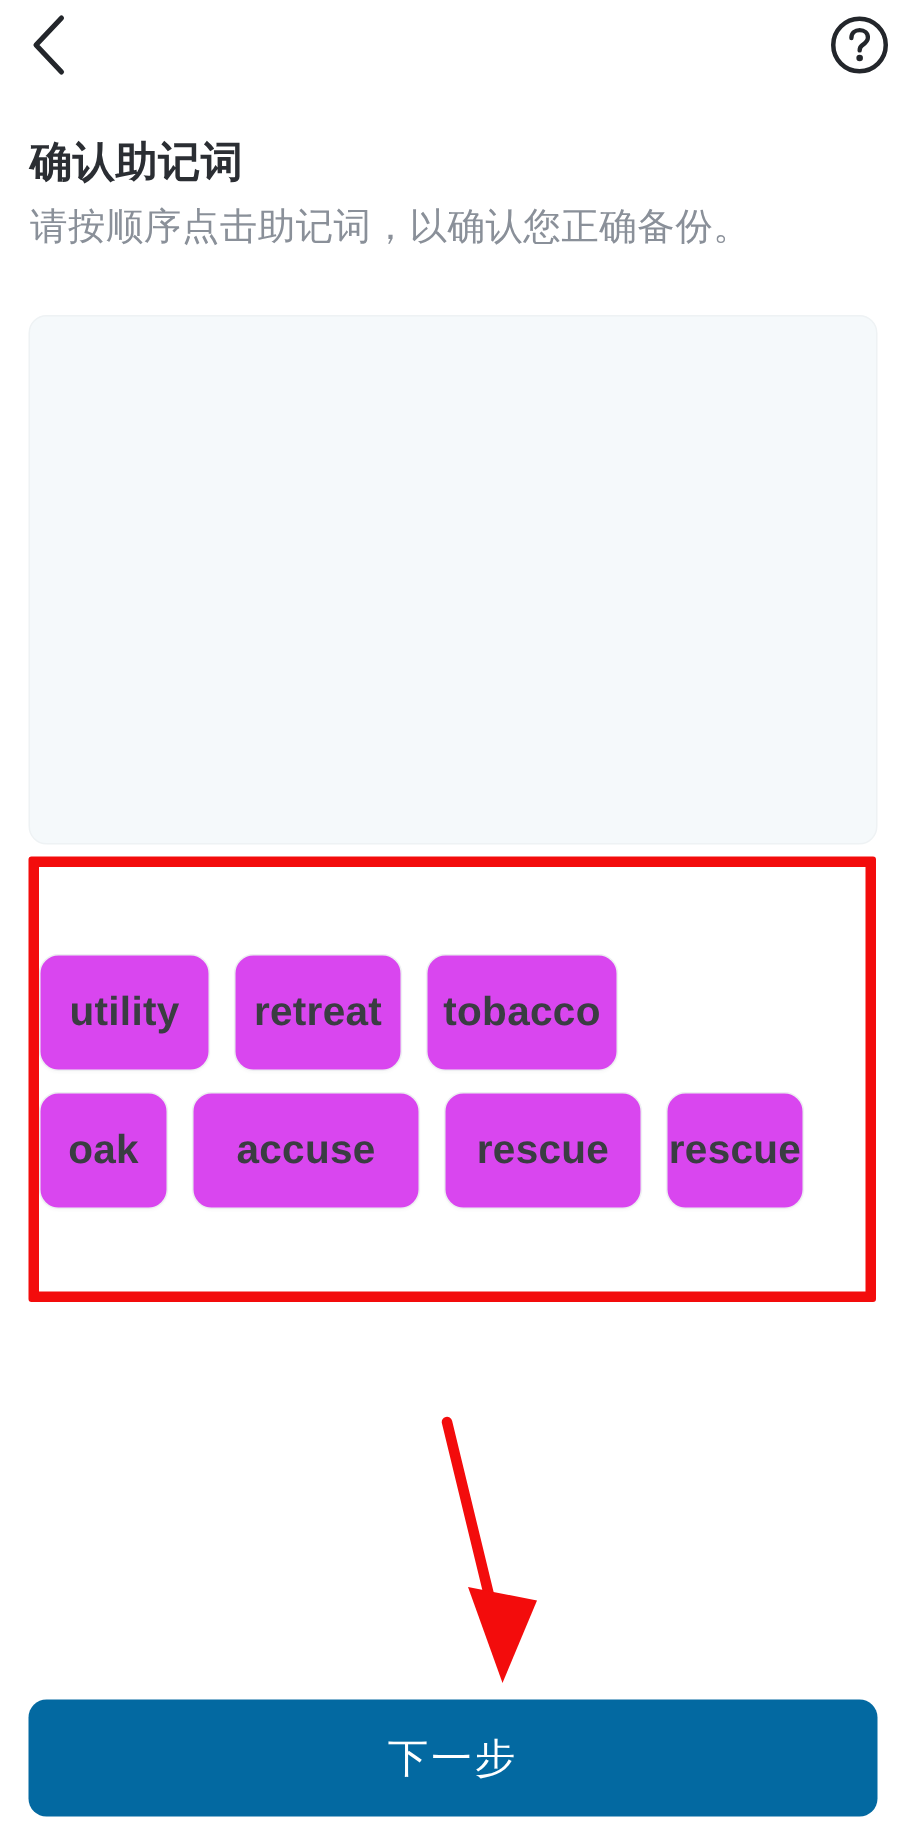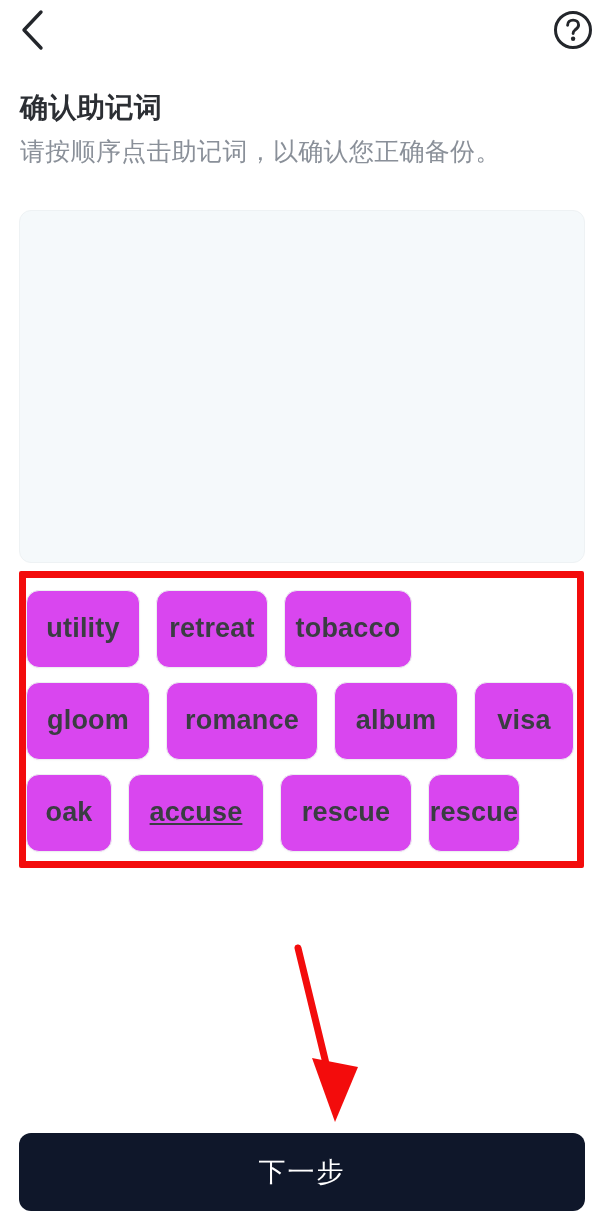--- a/index.html
+++ b/index.html
@@ -93,37 +93,37 @@
   .row-1 .word-chip:nth-child(2){ width:112px; }
   .row-1 .word-chip:nth-child(3){ width:128px; }
   .row-1 .word-chip:nth-child(4){ width:150px; }
 
   .row-2 .word-chip:nth-child(1){ width:124px; }
   .row-2 .word-chip:nth-child(2){ width:152px; }
   .row-2 .word-chip:nth-child(3){ width:124px; }
   .row-2 .word-chip:nth-child(4){ width:100px; }
 
   .row-3 .word-chip:nth-child(1){ width:86px; }
-  .row-3 .word-chip:nth-child(2){ width:136px;text-decoration:underline; }
+  .row-3 .word-chip:nth-child(2){ width:152px; }
   .row-3 .word-chip:nth-child(3){ width:132px; }
   .row-3 .word-chip:nth-child(4){ width:92px; }
 
   
   .annot-arrow {
     position:absolute; left:270px; top:930px;
     width:120px; height:200px;
     pointer-events:none;
     z-index:6;
   }
 
   
   .next-button {
     position:absolute; left:19px; top:1133px;
     width:566px; height:78px;
-    background:#0f172a;
+    background:#0369a1;
     border:none; border-radius:12px;
     display:flex; align-items:center; justify-content:center;
     font-family:"Liberation Sans", "DejaVu Sans", sans-serif;
     font-size:27px; color:#ffffff; letter-spacing:2px;
   }
 </style>
 </head>
 <body>
 
 <div class="screen">
@@ -154,26 +154,20 @@
   <div class="selected-panel">
     <div class="selected-panel-inner"></div>
   </div>
 
   <div class="word-bank">
     <div class="word-row row-1">
       <div class="word-chip">utility</div>
       <div class="word-chip">retreat</div>
       <div class="word-chip">tobacco</div>
     </div>
-    <div class="word-row row-2">
-      <div class="word-chip">gloom</div>
-      <div class="word-chip">romance</div>
-      <div class="word-chip">album</div>
-      <div class="word-chip">visa</div>
-    </div>
     <div class="word-row row-3">
       <div class="word-chip">oak</div>
       <div class="word-chip">accuse</div>
       <div class="word-chip">rescue</div>
       <div class="word-chip">rescue</div>
     </div>
   </div>
 
   <div class="annot-rect"></div>
 

